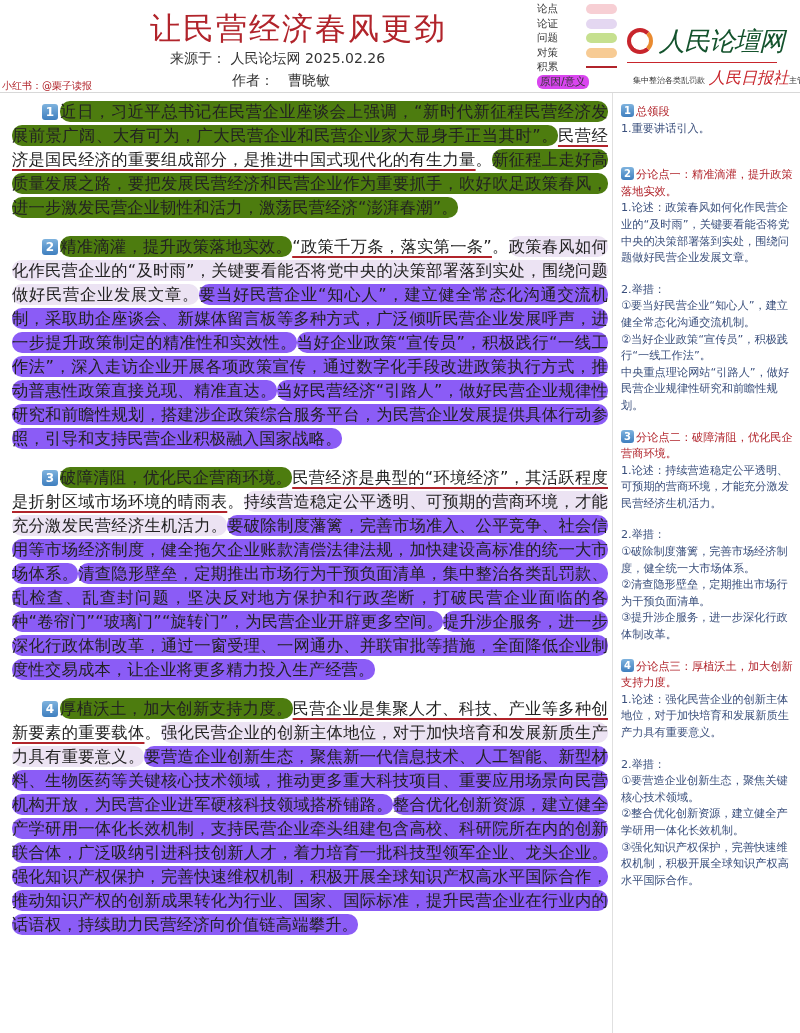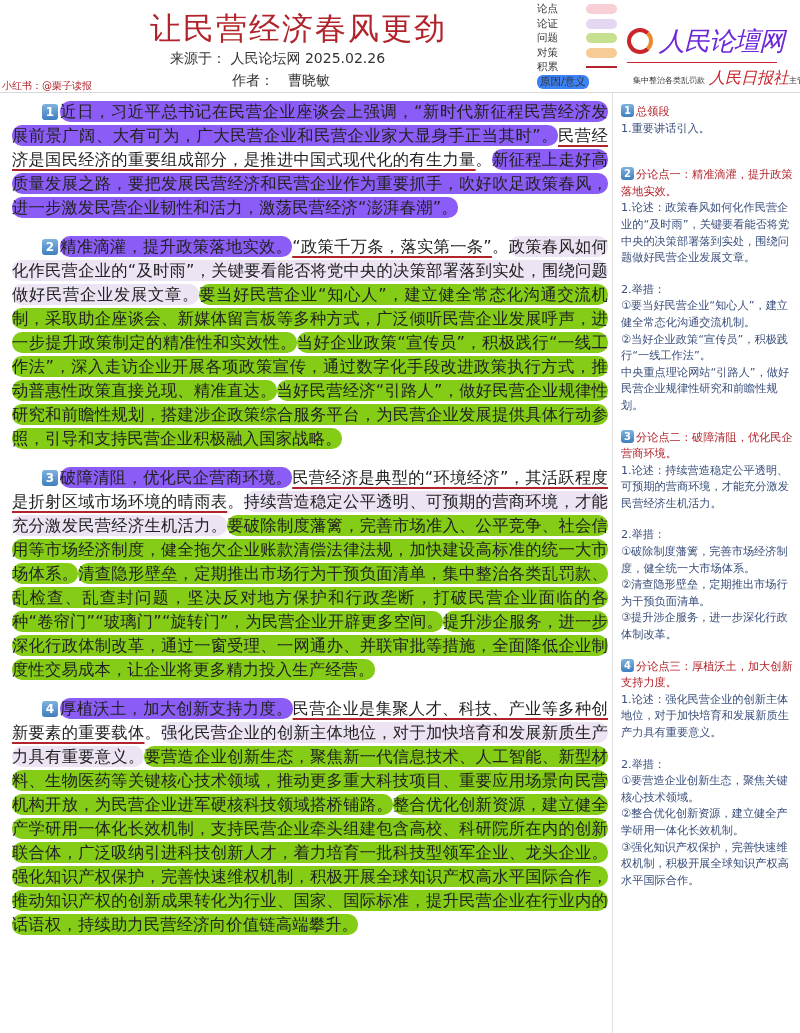--- a/index.html
+++ b/index.html
@@ -24,31 +24,31 @@
   .legend-row .lbl { width: 24px; white-space: nowrap; }
   .legend-row .sw { width: 34px; height: 10px; border-radius: 5px; }
   .legend-row .line { width: 34px; height: 2px; background: #b1242b; }
   .legend-row.wide .lbl { width: auto; padding: 0 3px; border-radius: 6px; }
 
   .logo { position: absolute; left: 625px; top: 22px; width: 170px; height: 65px; }
   .logo-mark {
     position: absolute; left: 2px; top: 6px; width: 26px; height: 26px; border-radius: 50%;
     border: 4px solid #c8252c; border-right-color: #e98a2f; box-sizing: border-box;
   }
-  .logo-text { position: absolute; left: 34px; top: 2px; font-size: 26px; color: #6d28d9; font-style: italic; font-family: "DejaVu Serif", serif; white-space: nowrap; letter-spacing: -1px; }
+  .logo-text { position: absolute; left: 34px; top: 2px; font-size: 26px; color: #14532d; font-style: italic; font-family: "DejaVu Serif", serif; white-space: nowrap; letter-spacing: -1px; }
   .logo-rule { position: absolute; left: 2px; top: 40px; width: 150px; height: 1px; background: #c8252c; }
   .logo-sub { position: absolute; left: 8px; top: 46px; font-size: 8px; color: #333; white-space: nowrap; }
   .logo-sub .brand { color: #c8252c; font-style: italic; font-size: 16px; margin-left: 4px; font-family: "DejaVu Serif", serif; }
 
   .main { position: absolute; left: 12px; top: 100px; width: 596px; }
   .para { font-size: 16.3px; line-height: 24px; text-align: justify; margin: 0 0 15px 0; text-indent: 30px; letter-spacing: 0.2px; }
   .seg { border-radius: 10px; -webkit-box-decoration-break: clone; box-decoration-break: clone; padding: 1px 0; }
-  .h-point { background: #8b5cf6; }
+  .h-point { background: #4d7c0f; }
   .h-arg { background: #ece3f3; }
-  .h-measure { background: #84cc16; }
+  .h-measure { background: #8b5cf6; }
   .h-accum { text-decoration: underline; text-decoration-color: #b1242b; text-decoration-thickness: 2px; text-underline-offset: 4px; }
   .h-plain { }
   .num-badge {
     display: inline-block; width: 16px; height: 16px; line-height: 16px; text-align: center;
     font-size: 12px; color: #fff; border-radius: 3px; margin-right: 2px; text-indent: 0;
     background: linear-gradient(#7fb3de, #3f7fbf); vertical-align: 1px; font-weight: bold;
   }
 
   .divider { position: absolute; left: 612px; top: 93px; width: 1px; height: 940px; background: #e0e0e0; }
   .side { position: absolute; left: 621px; top: 104px; width: 172px; font-size: 11.2px; line-height: 16.6px; color: #3a4f7c; }
@@ -87,21 +87,21 @@
       </div>
       <div class="legend-row">
         <span class="lbl">对策</span>
         <span class="sw" style="background: rgb(247, 203, 148);"></span>
       </div>
       <div class="legend-row">
         <span class="lbl">积累</span>
         <span class="line"></span>
       </div>
       <div class="legend-row wide">
-        <span class="lbl" style="background: #3b82f6;">原因/意义</span>
+        <span class="lbl" style="background: #d946ef;">原因/意义</span>
       </div>
     </div>
 
   <div class="logo">
     <div class="logo-mark"></div>
     <div class="logo-text">人民论壇网</div>
     <div class="logo-rule"></div>
     <div class="logo-sub">
       <span>集中整治各类乱罚款</span><span class="brand">人民日报社</span><span>主管</span>
     </div>

